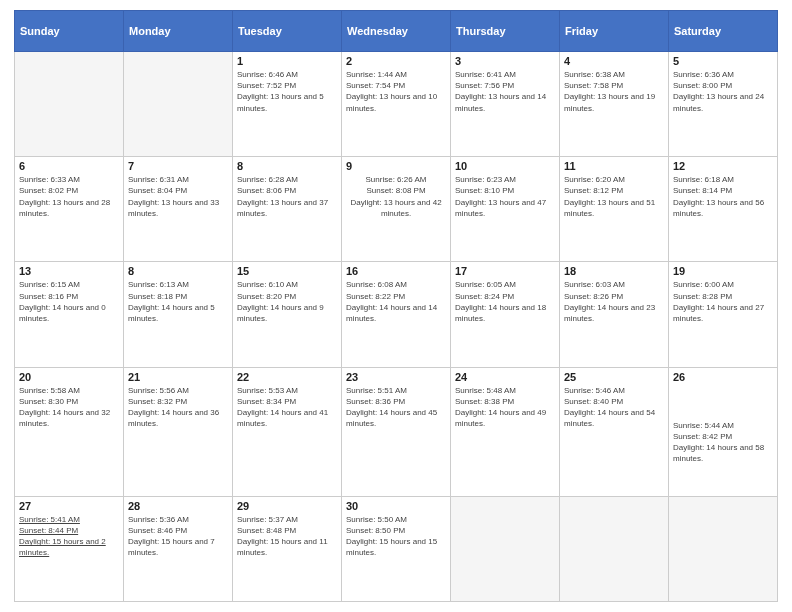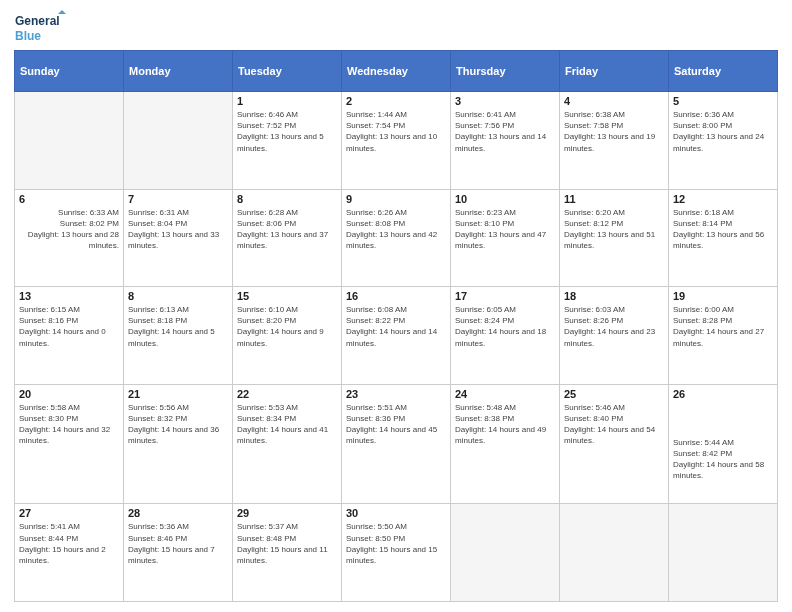--- a/index.html
+++ b/index.html
@@ -83,34 +83,20 @@
     }
     table {
       border-collapse: collapse;
       width: 100%;
     }
   </style>
 </head>
 <body>
 
 <div class="page">
-  <div class="header">
-    <div class="logo">
-    <svg width="52" height="34" viewBox="0 0 52 34">
-      <rect width="52" height="34" fill="white"></rect>
-      <text x="1" y="15" font-size="12" font-weight="bold" fill="#1a3a5c" font-family="Arial">General</text>
-      <text x="1" y="30" font-size="12" font-weight="bold" fill="#4a9fd4" font-family="Arial">Blue</text>
-      <polygon points="44,4 52,4 48,0" fill="#4a9fd4"></polygon>
-    </svg>
-  </div>
-    <div class="title-block">
-      <div class="main-title"></div>
-      <div class="subtitle"></div>
-    </div>
-  </div>
 
   <table class="calendar">
     <thead>
       <tr>
       <th>Sunday</th>
           <th>Monday</th>
           <th>Tuesday</th>
           <th>Wednesday</th>
           <th>Thursday</th>
           <th>Friday</th>
@@ -148,39 +134,39 @@
           <td>
             <span class="day-number">5</span>
             <div class="day-info" style="white-space: pre-line;">Sunrise: 6:36 AM
 Sunset: 8:00 PM
 Daylight: 13 hours and 24 minutes.</div>
           </td>
         </tr>
         <tr>
           <td>
             <span class="day-number">6</span>
-            <div class="day-info" style="white-space: pre-line; text-align: right;">Sunrise: 6:33 AM
+            <div class="day-info" style="white-space: pre-line;">Sunrise: 6:33 AM
 Sunset: 8:02 PM
 Daylight: 13 hours and 28 minutes.</div>
           </td>
           <td>
             <span class="day-number">7</span>
             <div class="day-info" style="white-space: pre-line;">Sunrise: 6:31 AM
 Sunset: 8:04 PM
 Daylight: 13 hours and 33 minutes.</div>
           </td>
           <td>
             <span class="day-number">8</span>
             <div class="day-info" style="white-space: pre-line;">Sunrise: 6:28 AM
 Sunset: 8:06 PM
 Daylight: 13 hours and 37 minutes.</div>
           </td>
           <td>
             <span class="day-number">9</span>
-            <div class="day-info" style="white-space: pre-line;">Sunrise: 6:26 AM
+            <div class="day-info" style="white-space: pre-line; text-align: center;">Sunrise: 6:26 AM
 Sunset: 8:08 PM
 Daylight: 13 hours and 42 minutes.</div>
           </td>
           <td>
             <span class="day-number">10</span>
             <div class="day-info" style="white-space: pre-line;">Sunrise: 6:23 AM
 Sunset: 8:10 PM
 Daylight: 13 hours and 47 minutes.</div>
           </td>
           <td>
@@ -280,21 +266,21 @@
           <td>
             <span class="day-number">26</span>
             <div class="day-info" style="white-space: pre-line; margin-top: 37px;">Sunrise: 5:44 AM
 Sunset: 8:42 PM
 Daylight: 14 hours and 58 minutes.</div>
           </td>
         </tr>
         <tr>
           <td>
             <span class="day-number">27</span>
-            <div class="day-info" style="white-space: pre-line;">Sunrise: 5:41 AM
+            <div class="day-info" style="white-space: pre-line; text-decoration: underline;">Sunrise: 5:41 AM
 Sunset: 8:44 PM
 Daylight: 15 hours and 2 minutes.</div>
           </td>
           <td>
             <span class="day-number">28</span>
             <div class="day-info" style="white-space: pre-line;">Sunrise: 5:36 AM
 Sunset: 8:46 PM
 Daylight: 15 hours and 7 minutes.</div>
           </td>
           <td>

